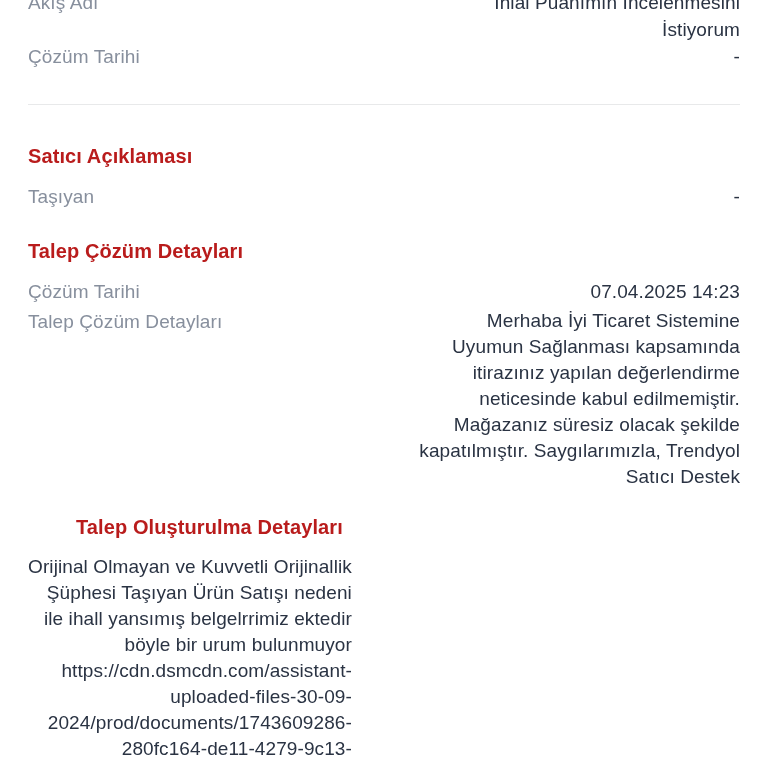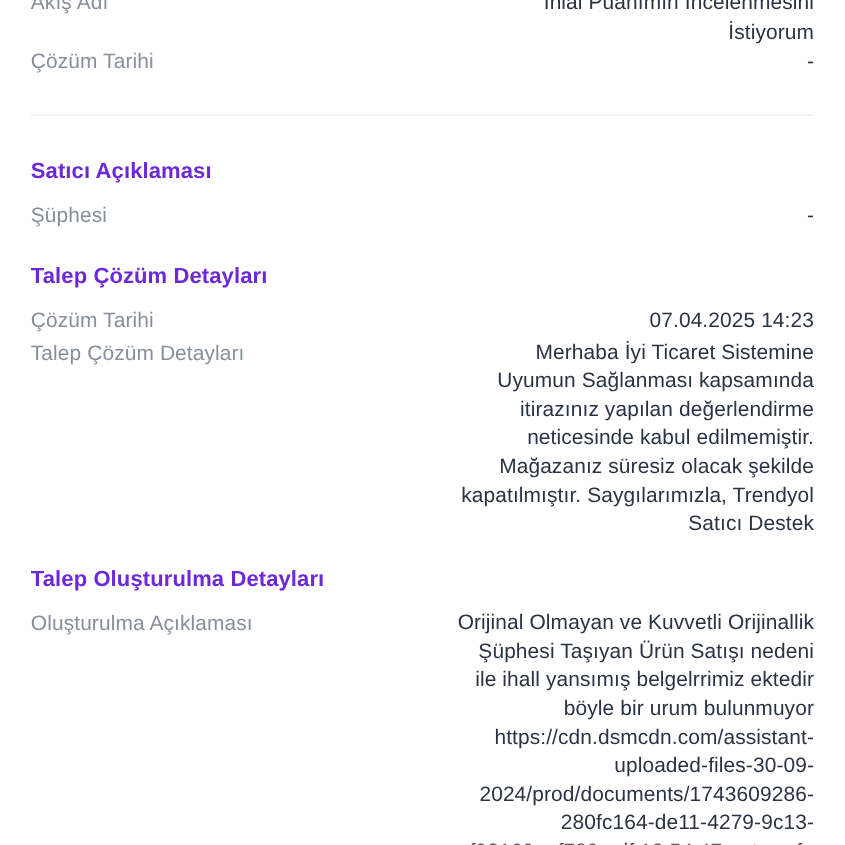--- a/index.html
+++ b/index.html
@@ -44,30 +44,30 @@
   .divider {
     height: 1px;
     background: #e8e9ea;
     margin-top: 34px;
   }
   .section-title {
     margin: 0;
     font-size: 20px;
     line-height: 25px;
     font-weight: 700;
-    color: #6d28d9;
+    color: #b91c1c;
     letter-spacing: 0.1px;
   }
   
   #section-seller-title   { margin-top: 39px; }
   #row-aciklama           { margin-top: 14px; }
   #section-resolution-title { margin-top: 29px; }
   #row-cozum-tarihi-2     { margin-top: 14px; }
   #row-cozum-detaylari    { margin-top: 3px; }
-  #section-creation-title { margin-top: 25px; }
+  #section-creation-title { margin-top: 25px; margin-left: 48px; }
   #row-olusturulma        { margin-top: 14px; }
 </style>
 </head>
 <body>
 
 <div class="page">
 
   <div class="detail-row" id="row-akis-adi">
     <span class="detail-label">Akış Adı</span>
     <span class="detail-value">İhlal Puanımın İncelenmesini
@@ -77,21 +77,21 @@
   <div class="detail-row" id="row-cozum-tarihi-1">
     <span class="detail-label">Çözüm Tarihi</span>
     <span class="detail-value">-</span>
   </div>
 
   <div class="divider"></div>
 
   <h2 class="section-title" id="section-seller-title">Satıcı Açıklaması</h2>
 
   <div class="detail-row" id="row-aciklama">
-    <span class="detail-label">Şüphesi</span>
+    <span class="detail-label">Taşıyan</span>
     <span class="detail-value">-</span>
   </div>
 
   <h2 class="section-title" id="section-resolution-title">Talep Çözüm Detayları</h2>
 
   <div class="detail-row" id="row-cozum-tarihi-2">
     <span class="detail-label">Çözüm Tarihi</span>
     <span class="detail-value">07.04.2025 14:23</span>
   </div>
 
@@ -102,21 +102,20 @@
 itirazınız yapılan değerlendirme
 neticesinde kabul edilmemiştir.
 Mağazanız süresiz olacak şekilde
 kapatılmıştır. Saygılarımızla, Trendyol
 Satıcı Destek</span>
   </div>
 
   <h2 class="section-title" id="section-creation-title">Talep Oluşturulma Detayları</h2>
 
   <div class="detail-row" id="row-olusturulma">
-    <span class="detail-label">Oluşturulma Açıklaması</span>
     <span class="detail-value multiline">Orijinal Olmayan ve Kuvvetli Orijinallik
 Şüphesi Taşıyan Ürün Satışı nedeni
 ile ihall yansımış belgelrrimiz ektedir
 böyle bir urum bulunmuyor
 https://cdn.dsmcdn.com/assistant-
 uploaded-files-30-09-
 2024/prod/documents/1743609286-
 280fc164-de11-4279-9c13-
 f92169eaf789.pdf 18:54:47 not sayfa</span>
   </div>

